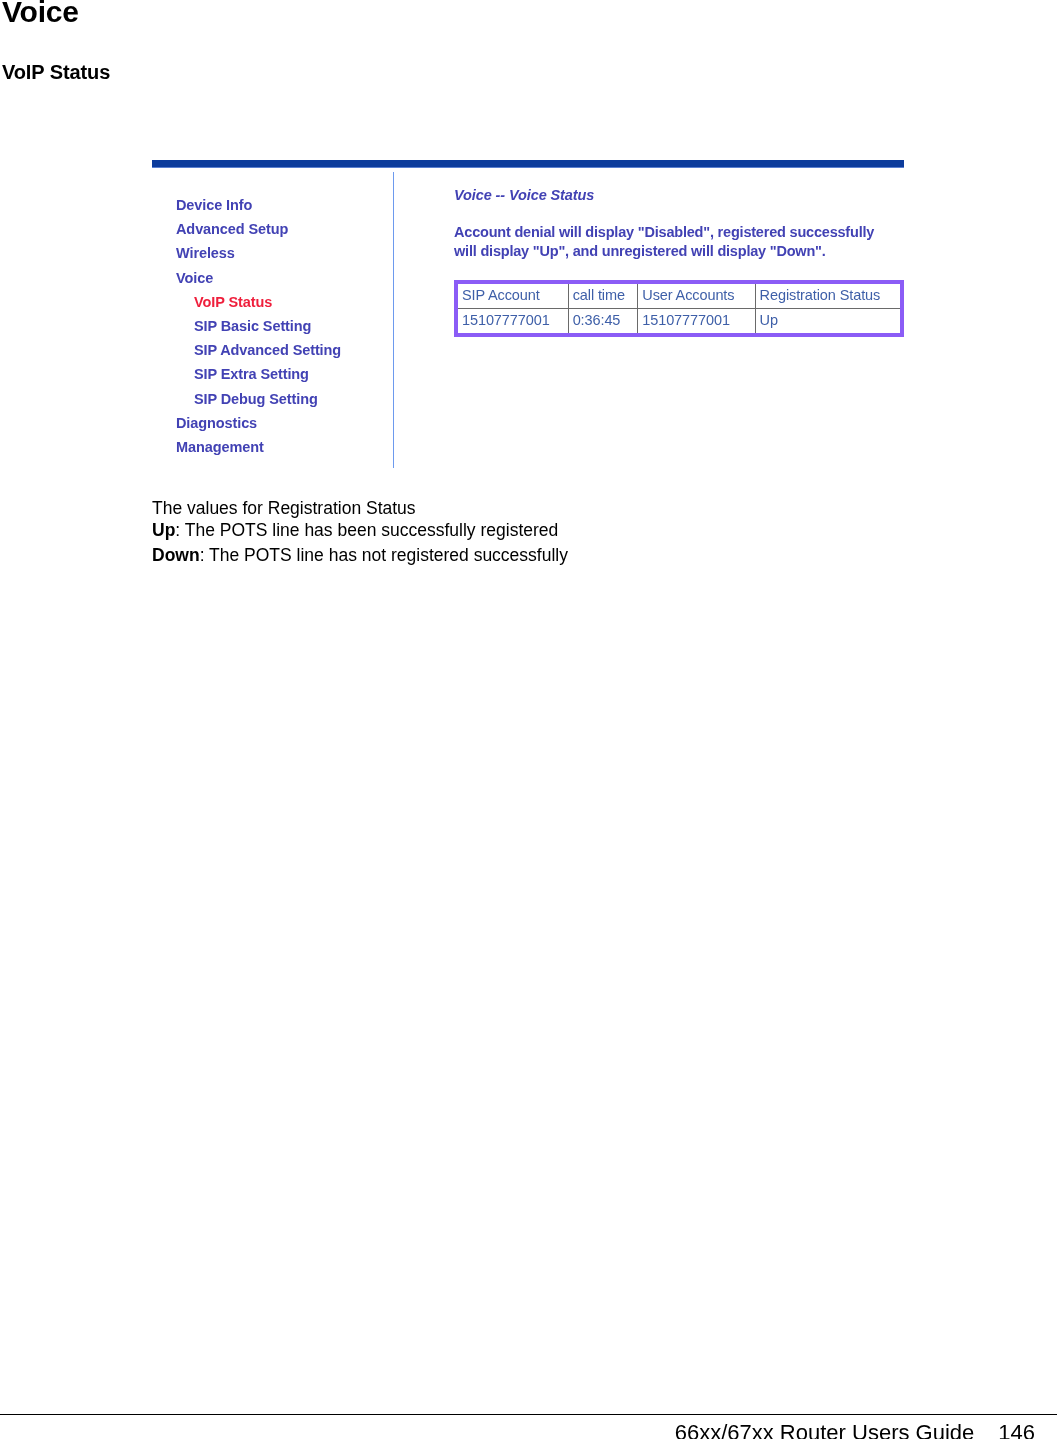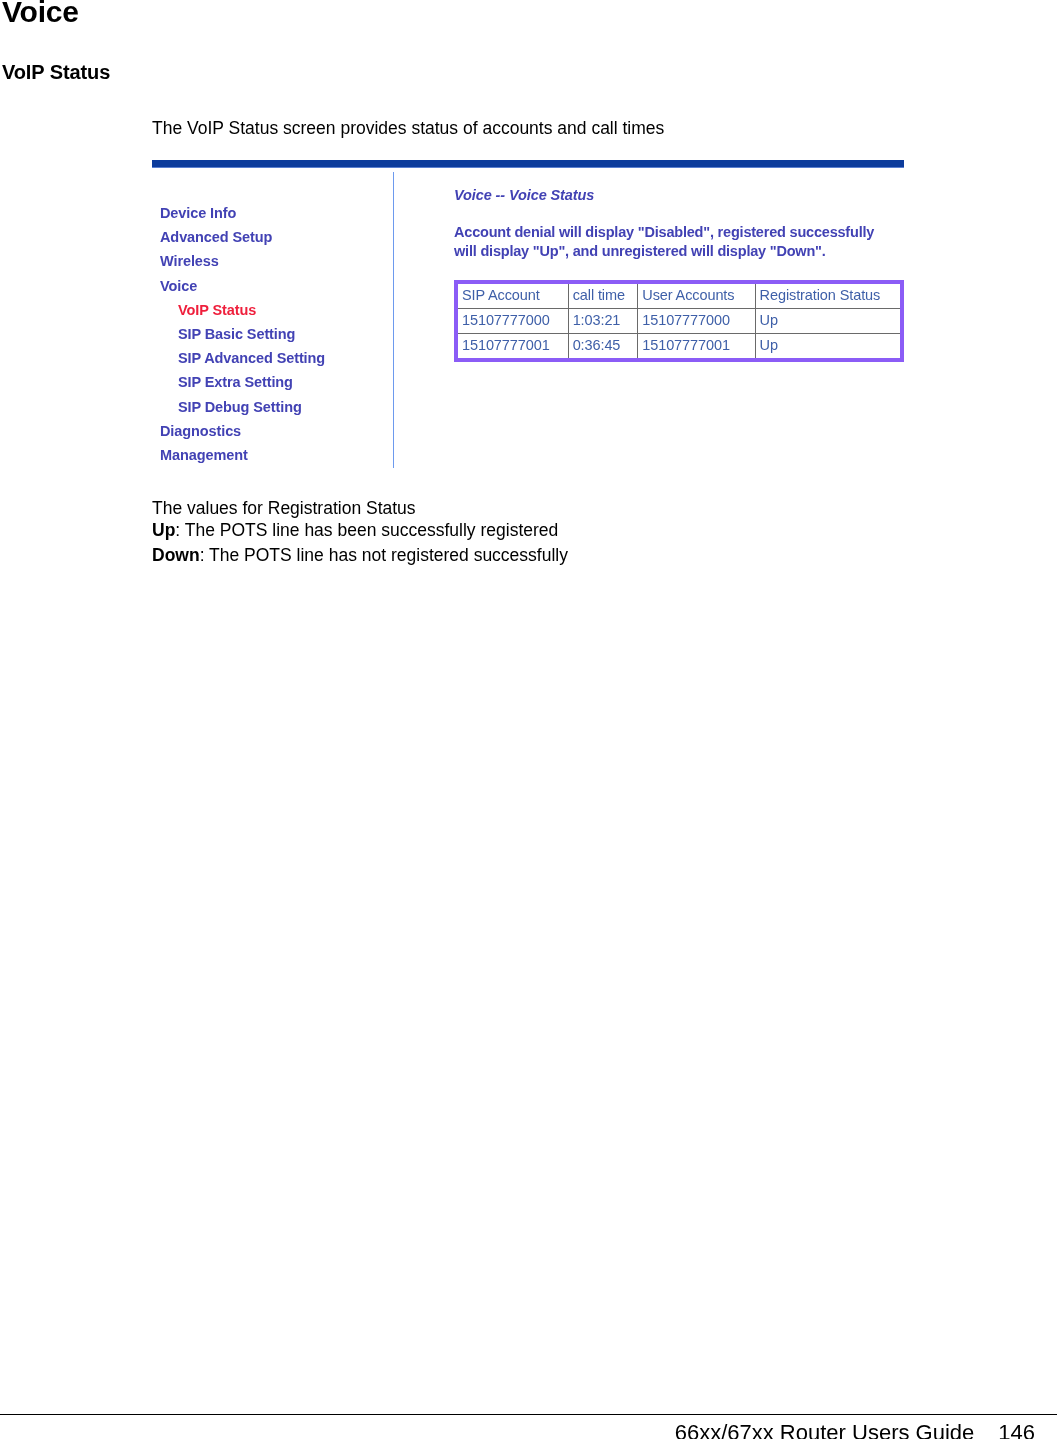--- a/index.html
+++ b/index.html
@@ -78,24 +78,23 @@
     left: 241px;
     top: 12px;
     width: 1px;
     height: 296px;
     background: #6d9aee;
   }
 
   
   .shot-nav {
     position: absolute;
-    left: 8px;
+    left: 24px;
     top: 33px;
     width: 225px;
-    margin-top: 8px;
   }
   .nav-item {
     font-size: 14.5px;
     font-weight: bold;
     color: #4242b4;
     line-height: 24.2px;
     white-space: nowrap;
     letter-spacing: -0.1px;
   }
   .nav-item.sub {
@@ -199,21 +198,20 @@
 </style>
 </head>
 <body>
 
 <div class="page">
 
   <div class="h1-title">Voice</div>
 
   <div class="h2-title">VoIP Status</div>
 
-  <div class="intro-para">The VoIP Status screen provides status of accounts and call times</div>
 
   <div class="shot">
 
     <div class="shot-topbar"></div>
     <div class="shot-divider"></div>
 
     <div class="shot-nav">
       <div class="nav-item">Device Info</div>
       <div class="nav-item">Advanced Setup</div>
       <div class="nav-item">Wireless</div>
@@ -235,26 +233,20 @@
         <thead>
           <tr>
             <th class="col-sip">SIP Account</th>
             <th class="col-time">call time</th>
             <th class="col-user">User Accounts</th>
             <th class="col-reg">Registration Status</th>
           </tr>
         </thead>
         <tbody>
           <tr>
-            <td>15107777000</td>
-            <td>1:03:21</td>
-            <td>15107777000</td>
-            <td>Up</td>
-          </tr>
-          <tr>
             <td>15107777001</td>
             <td>0:36:45</td>
             <td>15107777001</td>
             <td>Up</td>
           </tr>
         </tbody>
       </table>
     </div>
   </div>
 

